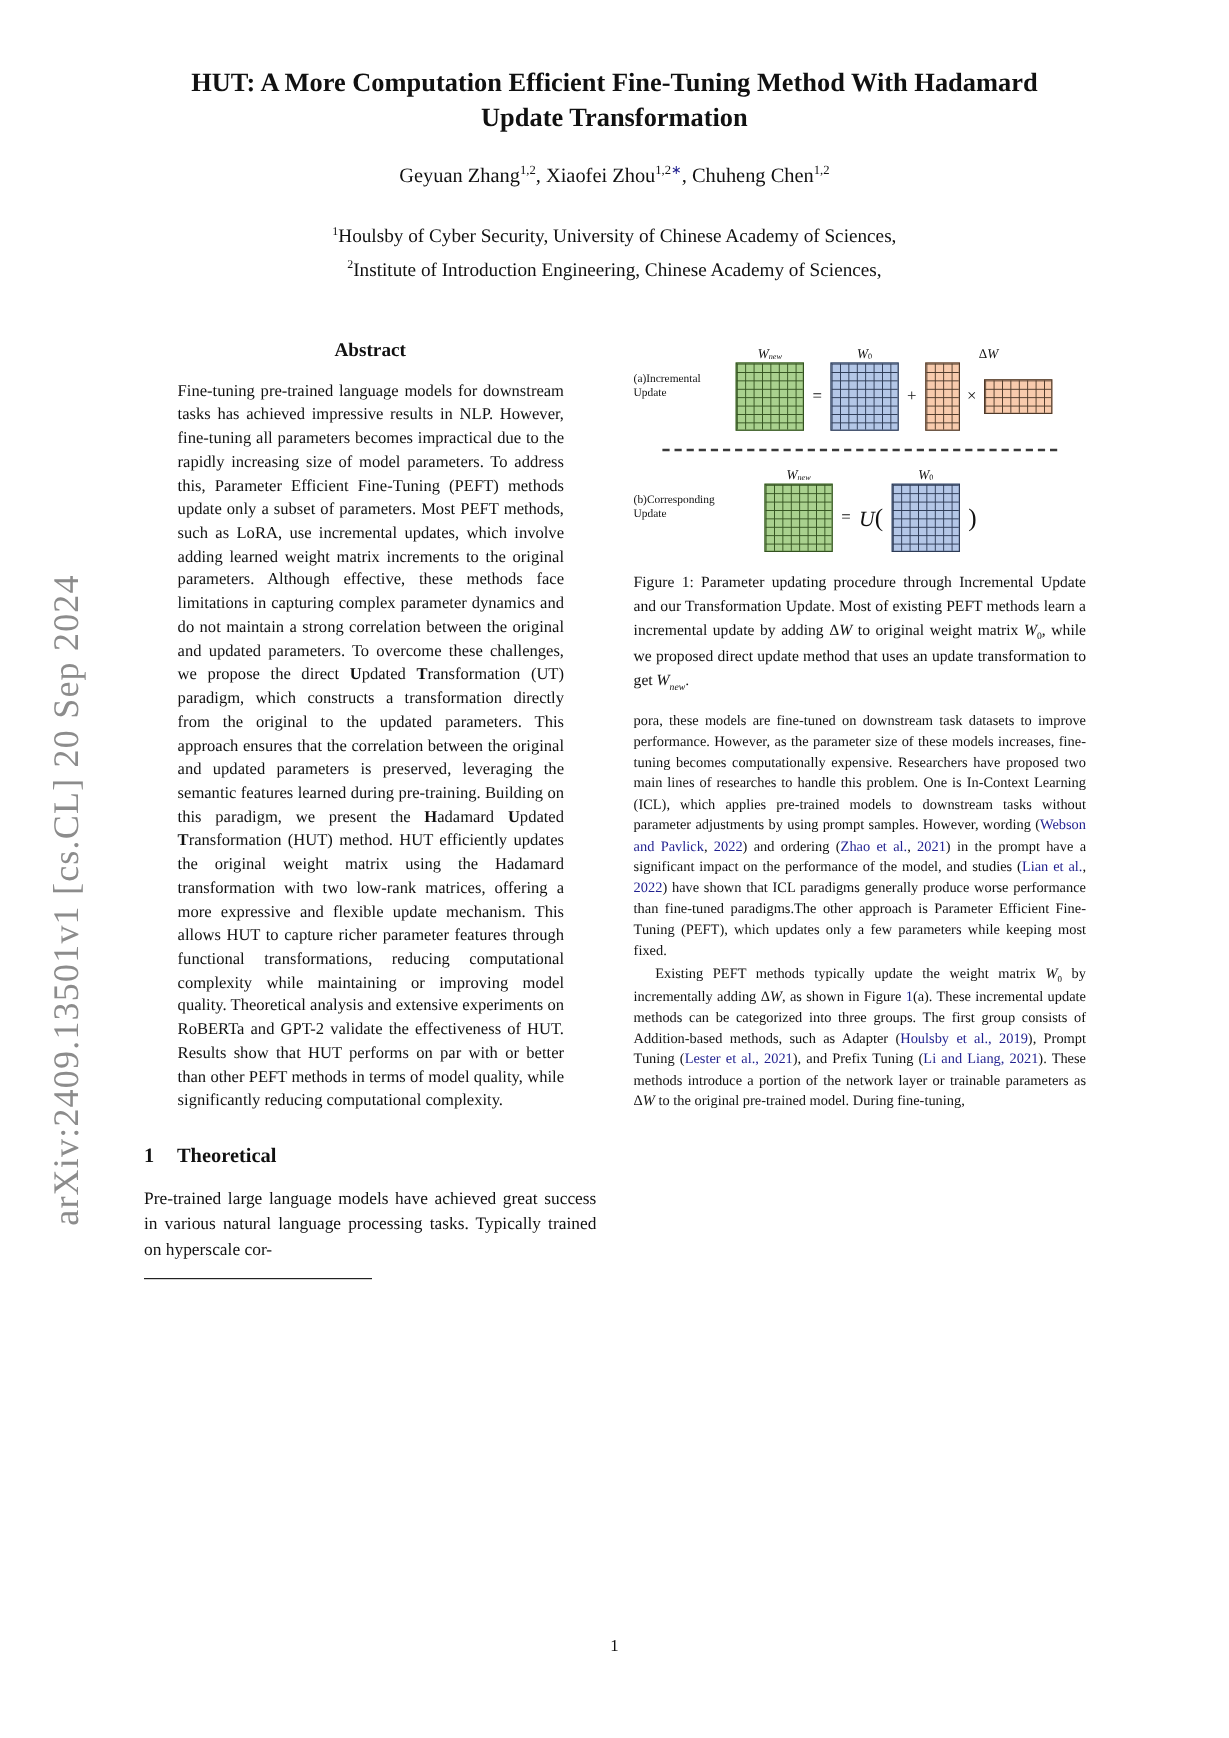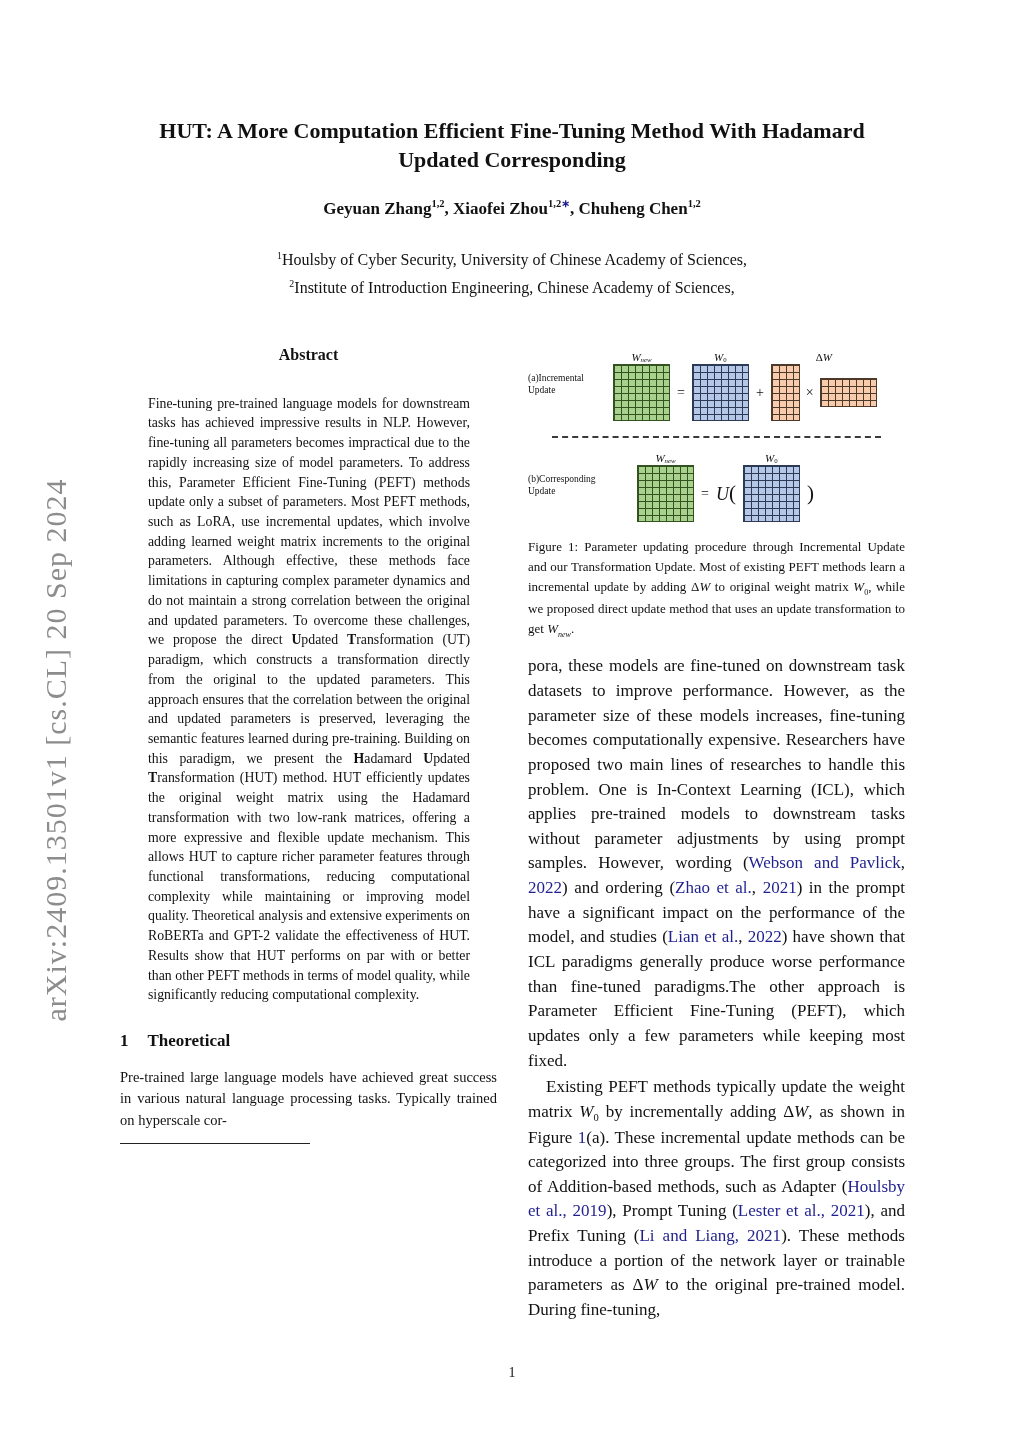--- a/index.html
+++ b/index.html
@@ -16,33 +16,33 @@
   
   .arxiv-strip {
     position:absolute; top:750px; left:56px;
     transform:translate(-50%,-50%) rotate(-90deg);
     white-space:nowrap;
     font-size:30px; letter-spacing:1px;
     color:var(--sidebar-gray,#8c8c8c);
   }
 
   
-  .header { padding-top:116px; text-align:center; }
+  .header { padding-top:54px; text-align:center; }
   .title { font-size:22px; font-weight:bold; line-height:1.32; }
-  .authors { margin-top:23px; font-size:17px; font-weight:bold; }
+  .authors { margin-top:23px; font-size:17px; font-weight:normal; }
   .authors sup { font-size:62%; }
   .affiliations { margin-top:27px; font-size:16px; line-height:1.75; }
   .affiliations sup { font-size:62%; }
 
   
   .columns { display:flex; gap:31px; margin:44px 119px 0 120px; }
   .col { width:377px; }
 
   
-  .abstract-heading { text-align:center; font-size:16px; font-weight:bold; margin-bottom:30px; }
+  .abstract-heading { text-align:center; font-size:16px; font-weight:bold; margin-bottom:14px; }
   .abstract-text {
     font-size:13.8px; line-height:1.43; text-align:justify;
     padding:0 27px 0 28px;
   }
   .section-heading { margin-top:26px; font-size:17px; font-weight:bold; display:flex; }
   .section-heading .secnum { margin-right:19px; }
   .body-text { margin-top:16px; font-size:14.5px; line-height:1.47; text-align:justify; }
   .footnote { margin-top:12px; }
   .footnote-rule { width:190px; border-top:1.3px solid #222; margin-bottom:5px; }
   .footnote-text { font-size:12px; }
@@ -86,40 +86,40 @@
   }
   .fig-divider { border-top:2px dashed #3a3a3a; margin:15px 24px 11px 24px; }
   .rowb-green { margin-left:24px; }
   .u-open { font-size:18px; }
   .u-open .paren { font-size:21px; font-style:normal; }
   .u-close { font-size:21px; }
 
   .fig-caption { margin-top:15px; font-size:13px; line-height:1.55; text-align:justify; }
   .fig-caption sub, .rich sub { font-size:62%; }
 
-  .rich { font-size:17px; line-height:1.45; text-align:justify; }
+  .rich { font-size:12px; line-height:1.45; text-align:justify; }
   .para1 { margin-top:13px; }
   .para2 { margin-top:2px; text-indent:18px; }
 
   .link { color:var(--link,#1f1f8f); }
   .b { font-weight:bold; }
 
   .page-number { position:absolute; top:1365px; left:0; right:0; text-align:center; font-size:14px; }
 </style>
 </head>
 <body>
 
 <div class="page">
 
   <div class="arxiv-strip">arXiv:2409.13501v1  [cs.CL]  20 Sep 2024</div>
 
   <div class="header">
     <div class="title">
       <div>HUT: A More Computation Efficient Fine-Tuning Method With Hadamard</div>
-      <div>Updated Corresponding</div>
+      <div>Update Transformation</div>
     </div>
     <div class="authors"><span>Geyuan Zhang</span><sup>1,2</sup><span>, </span><span>Xiaofei Zhou</span><sup>1,2</sup><sup class="link">∗</sup><span>, </span><span>Chuheng Chen</span><sup>1,2</sup></div>
     <div class="affiliations">
       <div><sup>1</sup><span>Houlsby of Cyber Security, University of Chinese Academy of Sciences,</span></div>
       <div><sup>2</sup><span>Institute of Introduction Engineering, Chinese Academy of Sciences,</span></div>
     </div>
   </div>
 
   <div class="columns">
 

